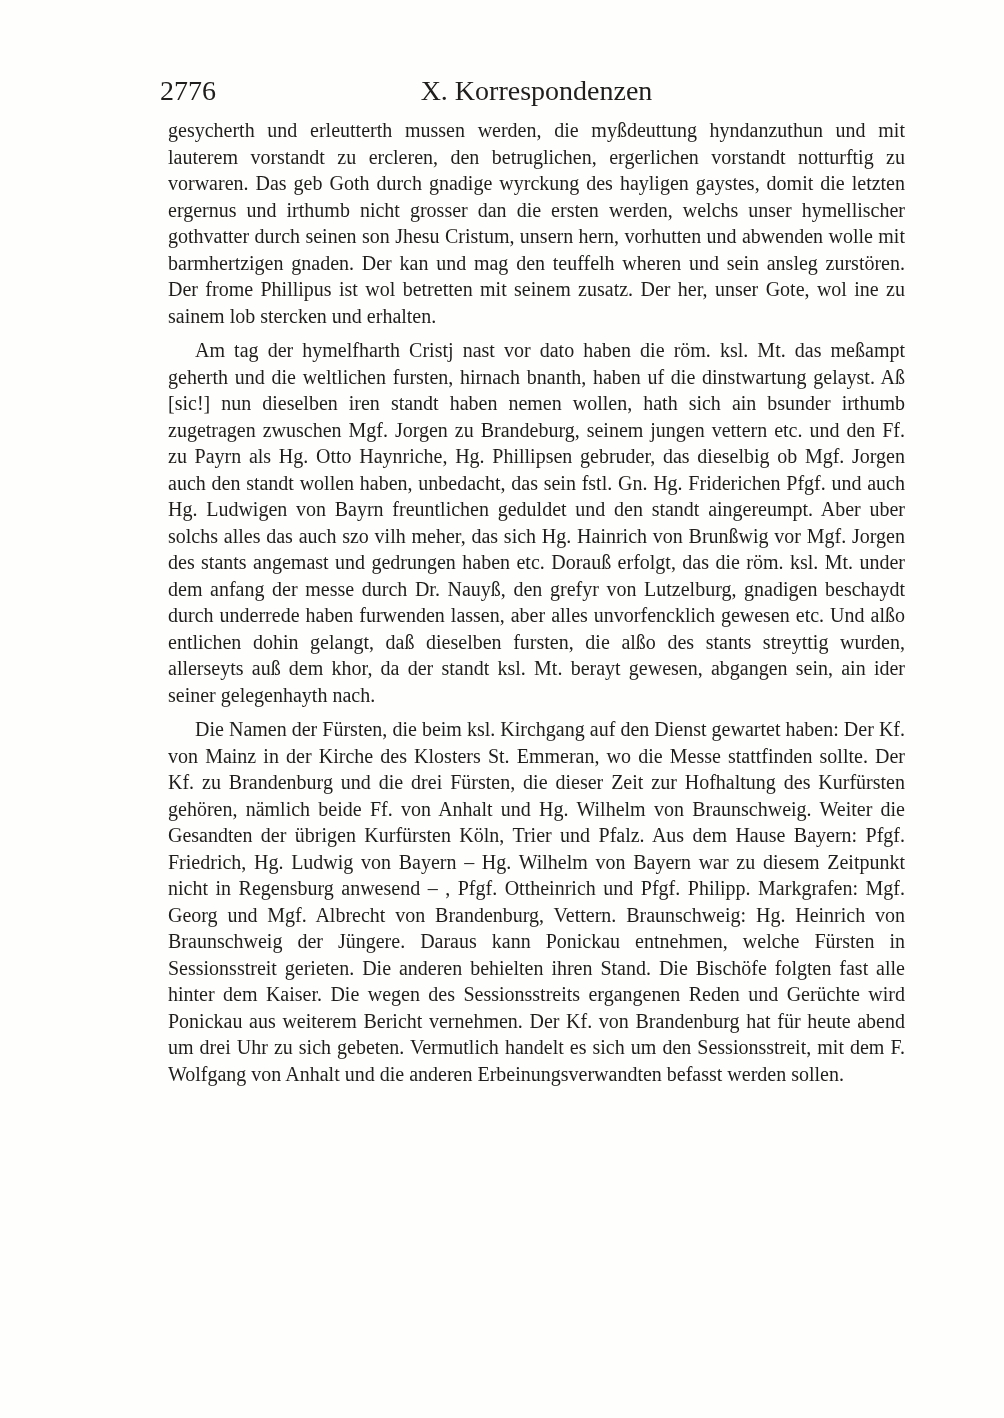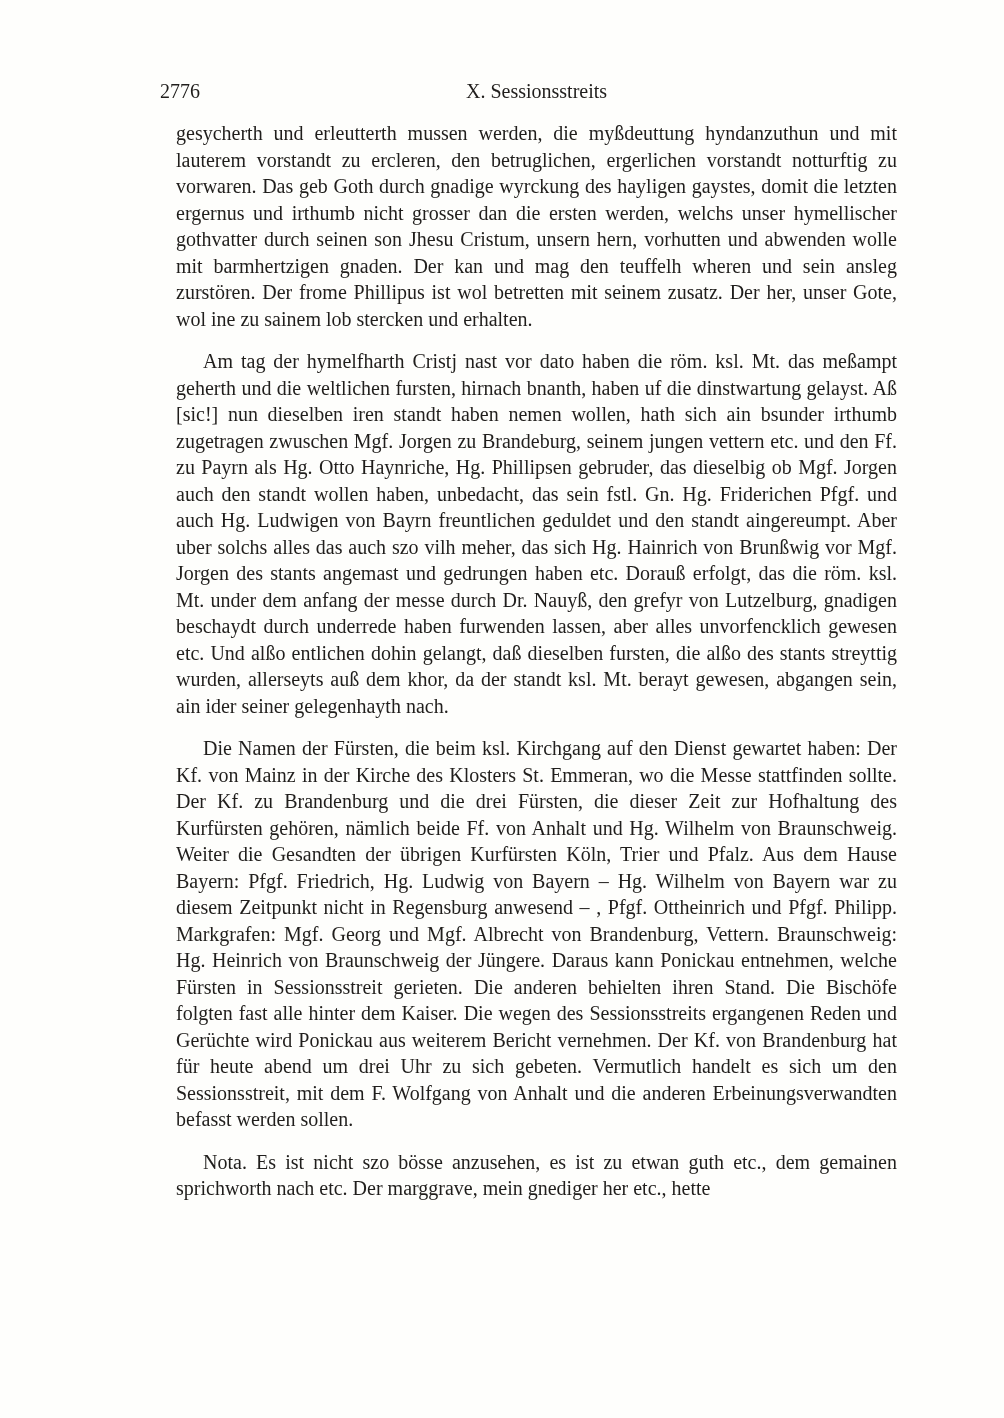--- a/index.html
+++ b/index.html
@@ -16,45 +16,44 @@
   }
   .content {
     position: absolute;
     left: 160px;
     top: 78px;
     width: 753px;
   }
   .page-header {
     display: grid;
     grid-template-columns: 1fr auto 1fr;
-    font-size: 20px;
+    font-size: 28px;
     line-height: 26px;
   }
   .pagenum { grid-column: 1; justify-self: start; }
   .running-title { grid-column: 2; justify-self: center; }
   .body-text {
     margin-top: 13px;
     font-size: 20px;
     line-height: 26.5px;
     text-align: justify;
   }
-  .para { margin: 16px; padding: 0; }
+  .para { margin: 8px; padding: 0; }
   .para.indent { text-indent: 27px; }
   .para.italic { }
   .italic { }
 </style>
 </head>
 <body>
 
 <div class="page">
   <div class="content">
     <div class="page-header">
       <span class="pagenum">2776</span>
-      <span class="running-title">X. Sessionsstreits</span>
+      <span class="running-title">X. Korrespondenzen</span>
     </div>
     <div class="body-text">
         <p class="para"><span>gesycherth und erleutterth mussen werden, die myßdeuttung hyndanzuthun und mit lauterem vorstandt zu ercleren, den betruglichen, ergerlichen vorstandt notturftig zu vorwaren. Das geb Goth durch gnadige wyrckung des hayligen gaystes, domit die letzten ergernus und irthumb nicht grosser dan die ersten werden, welchs unser hymellischer gothvatter durch seinen son Jhesu Cristum, unsern hern, vorhutten und abwenden wolle mit barmhertzigen gnaden. Der kan und mag den teuffelh wheren und sein ansleg zurstören. Der frome Phillipus ist wol betretten mit seinem zusatz. Der her, unser Gote, wol ine zu sainem lob stercken und erhalten.</span></p>
         <p class="para indent"><span>Am tag der hymelfharth Cristj nast vor dato haben die röm. ksl. Mt. das meßampt geherth und die weltlichen fursten, hirnach bnanth, haben uf die dinstwartung gelayst. Aß </span><span class="italic">[sic!]</span><span> nun dieselben iren standt haben nemen wollen, hath sich ain bsunder irthumb zugetragen zwuschen Mgf. Jorgen zu Brandeburg, seinem jungen vettern etc. und den Ff. zu Payrn als Hg. Otto Haynriche, Hg. Phillipsen gebruder, das dieselbig ob Mgf. Jorgen auch den standt wollen haben, unbedacht, das sein fstl. Gn. Hg. Friderichen Pfgf. und auch Hg. Ludwigen von Bayrn freuntlichen geduldet und den standt aingereumpt. Aber uber solchs alles das auch szo vilh meher, das sich Hg. Hainrich von Brunßwig vor Mgf. Jorgen des stants angemast und gedrungen haben etc. Dorauß erfolgt, das die röm. ksl. Mt. under dem anfang der messe durch Dr. Nauyß, den grefyr von Lutzelburg, gnadigen beschaydt durch underrede haben furwenden lassen, aber alles unvorfencklich gewesen etc. Und alßo entlichen dohin gelangt, daß dieselben fursten, die alßo des stants streyttig wurden, allerseyts auß dem khor, da der standt ksl. Mt. berayt gewesen, abgangen sein, ain ider seiner gelegenhayth nach.</span></p>
         <p class="para indent italic"><span>Die Namen der Fürsten, die beim ksl. Kirchgang auf den Dienst gewartet haben: Der Kf. von Mainz in der Kirche des Klosters St. Emmeran, wo die Messe stattfinden sollte. Der Kf. zu Brandenburg und die drei Fürsten, die dieser Zeit zur Hofhaltung des Kurfürsten gehören, nämlich beide Ff. von Anhalt und Hg. Wilhelm von Braunschweig. Weiter die Gesandten der übrigen Kurfürsten Köln, Trier und Pfalz. Aus dem Hause Bayern: Pfgf. Friedrich, Hg. Ludwig von Bayern – Hg. Wilhelm von Bayern war zu diesem Zeitpunkt nicht in Regensburg anwesend – , Pfgf. Ottheinrich und Pfgf. Philipp. Markgrafen: Mgf. Georg und Mgf. Albrecht von Brandenburg, Vettern. Braunschweig: Hg. Heinrich von Braunschweig der Jüngere. Daraus kann Ponickau entnehmen, welche Fürsten in Sessionsstreit gerieten. Die anderen behielten ihren Stand. Die Bischöfe folgten fast alle hinter dem Kaiser. Die wegen des Sessionsstreits ergangenen Reden und Gerüchte wird Ponickau aus weiterem Bericht vernehmen. Der Kf. von Brandenburg hat für heute abend um drei Uhr zu sich gebeten. Vermutlich handelt es sich um den Sessionsstreit, mit dem F. Wolfgang von Anhalt und die anderen Erbeinungsverwandten befasst werden sollen.</span></p>
-        <p class="para indent"><span>Nota. Es ist nicht szo bösse anzusehen, es ist zu etwan guth etc., dem gemainen sprichworth nach etc. Der marggrave, mein gnediger her etc., hette</span></p>
       </div>
   </div>
 </div>
 
 </body></html>

